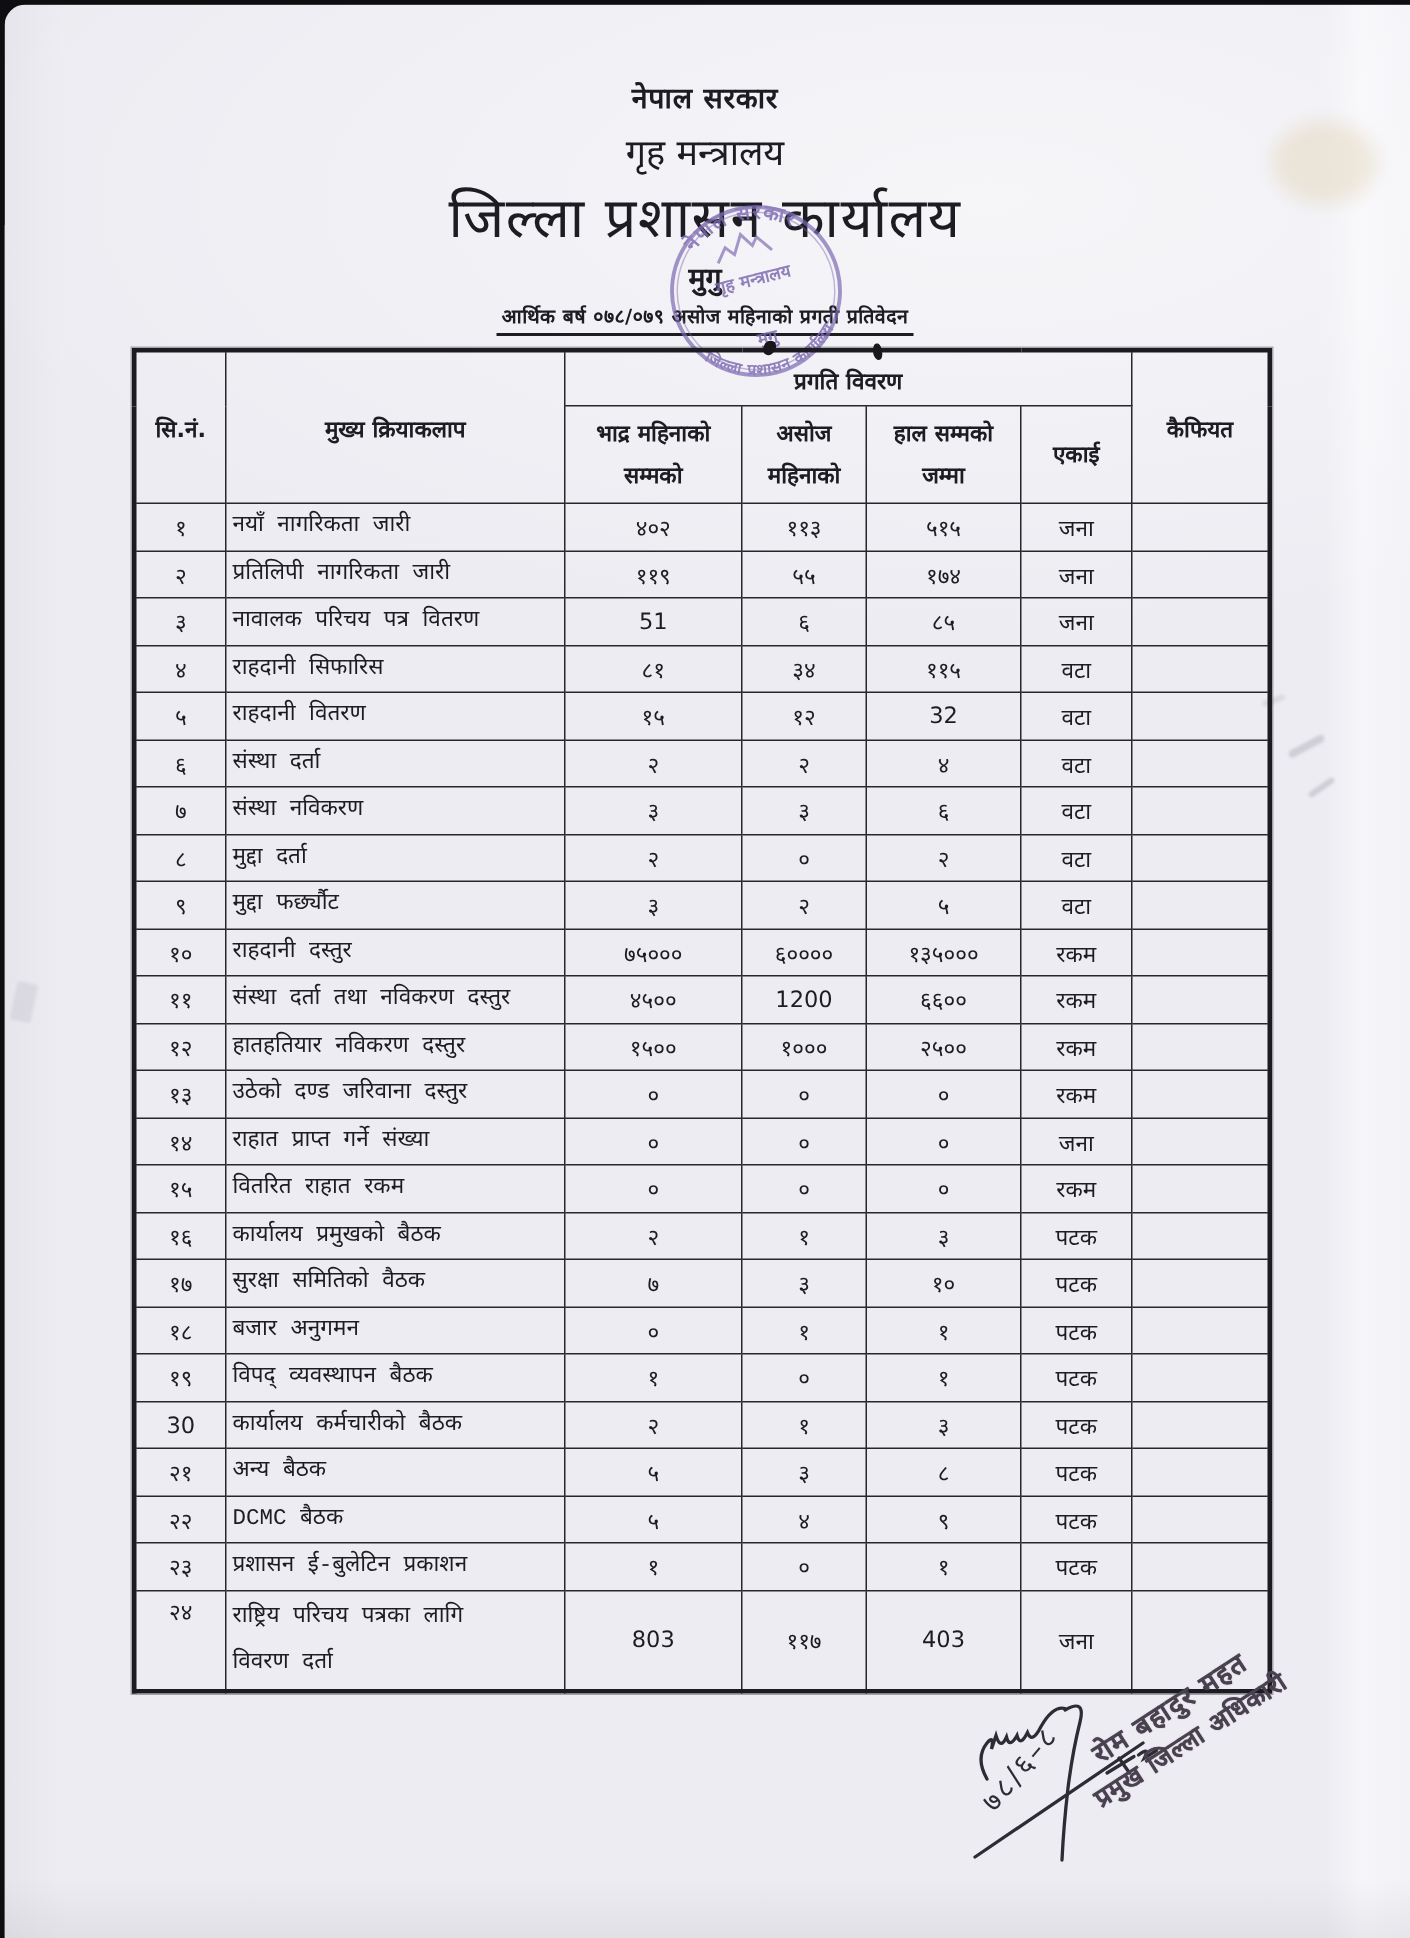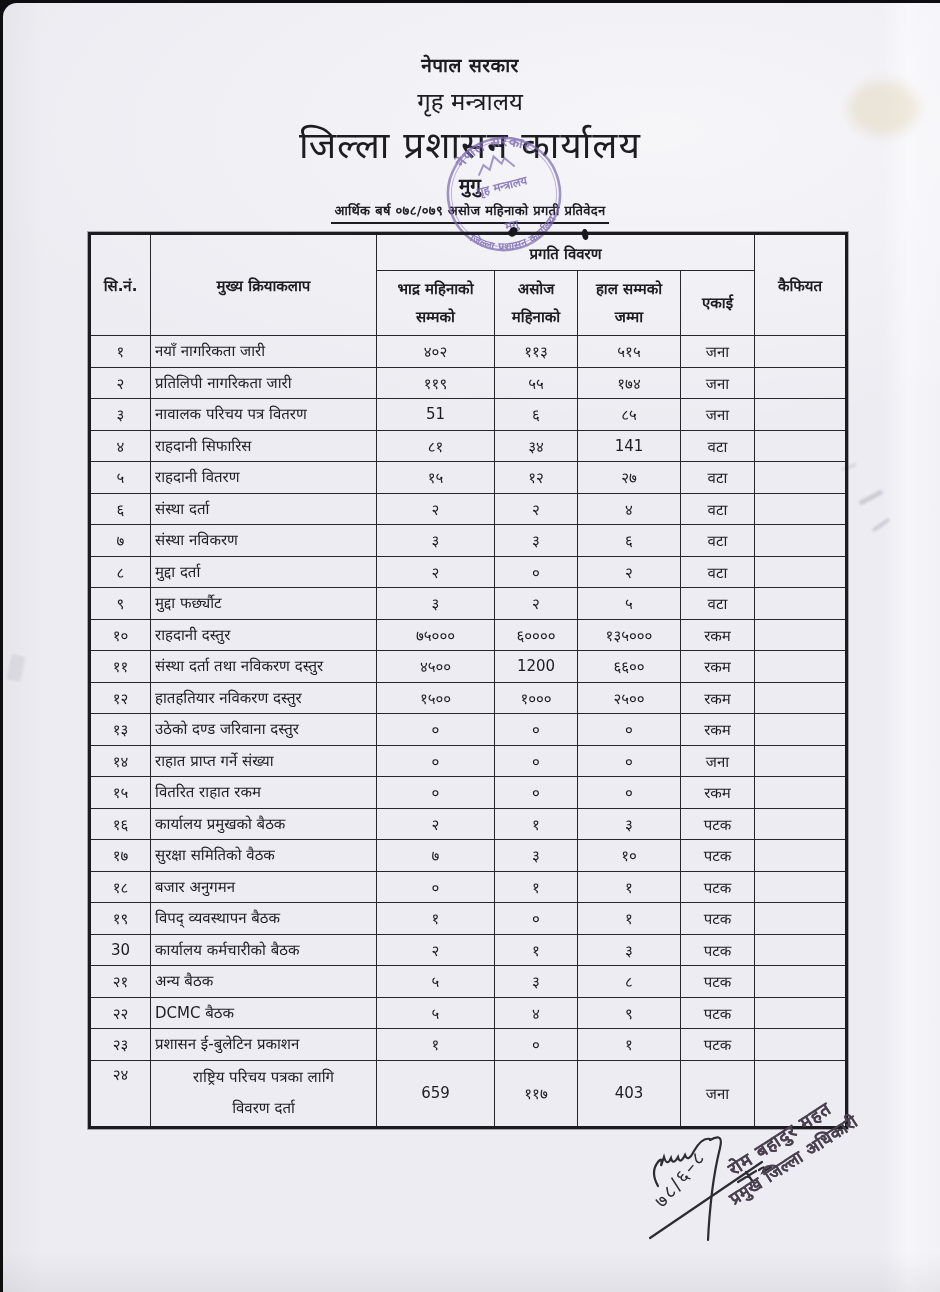--- a/index.html
+++ b/index.html
@@ -46,28 +46,28 @@
     border:1.7px solid #27262c;
     padding:1px 4px;
     font-size:15px;
     overflow:hidden;
   }
   table.report{border:3px solid #1c1b21;box-shadow:0 0 0 1px rgba(30,30,35,.35);}
   th{font-weight:bold;white-space:pre-line;text-align:center;}
   .h-group{height:33px;font-size:16px;margin-left:23px;}
   .h-sub{height:62px;line-height:1.9;}
   td.sn{width:61px;text-align:center;font-size:15px;}
-  td.act{width:226px;text-align:left;padding-left:5px;white-space:pre-line;line-height:1.5;}
+  td.act{width:226px;text-align:left;padding-left:5px;white-space:pre-line;line-height:1.5;font-family:Liberation Mono, monospace;}
   td.num{text-align:center;font-size:14.5px;}
   col.c-sn{width:61px;} col.c-act{width:226px;} col.c-v1{width:118px;}
   col.c-v2{width:83px;} col.c-v3{width:103px;} col.c-unit{width:74px;} col.c-rem{width:92px;}
   tbody tr{height:31.5px;}
   tbody tr.tall{height:63px;}
   tbody tr.tall td.sn{vertical-align:top;padding-top:3px;}
-  tbody tr.tall td.act{vertical-align:bottom;line-height:2.1;text-align:center;}
+  tbody tr.tall td.act{vertical-align:bottom;line-height:2.1;}
 
   
   .ink-blob{position:absolute;background:#18171c;border-radius:50% 40% 55% 45%;}
 
   
   .sig-svg{position:absolute;left:620px;top:1130px;}
   .sig-date{
     position:absolute;left:648px;top:1196px;
     font-size:19px;font-weight:500;color:#2d2c34;
     transform:rotate(-50deg);transform-origin:left top;
@@ -179,30 +179,30 @@
         <td class="num">६</td>
         <td class="num">८५</td>
         <td class="num">जना</td>
         <td class="num"></td>
       </tr>
       <tr>
         <td class="sn">४</td>
         <td class="act">राहदानी सिफारिस</td>
         <td class="num">८१</td>
         <td class="num">३४</td>
-        <td class="num">141</td>
+        <td class="num">११५</td>
         <td class="num">वटा</td>
         <td class="num"></td>
       </tr>
       <tr>
         <td class="sn">५</td>
         <td class="act">राहदानी वितरण</td>
         <td class="num">१५</td>
         <td class="num">१२</td>
-        <td class="num">२७</td>
+        <td class="num">32</td>
         <td class="num">वटा</td>
         <td class="num"></td>
       </tr>
       <tr>
         <td class="sn">६</td>
         <td class="act">संस्था दर्ता</td>
         <td class="num">२</td>
         <td class="num">२</td>
         <td class="num">४</td>
         <td class="num">वटा</td>
@@ -358,21 +358,21 @@
         <td class="num">१</td>
         <td class="num">०</td>
         <td class="num">१</td>
         <td class="num">पटक</td>
         <td class="num"></td>
       </tr>
       <tr class="tall">
         <td class="sn">२४</td>
         <td class="act">राष्ट्रिय परिचय पत्रका लागि
 विवरण दर्ता</td>
-        <td class="num">659</td>
+        <td class="num">803</td>
         <td class="num">११७</td>
         <td class="num">403</td>
         <td class="num">जना</td>
         <td class="num"></td>
       </tr>
     </tbody>
 </table>
 
 <div class="ink-blob" style="left:509px;top:227px;width:8px;height:10px;transform:rotate(20deg);"></div>
 <div class="ink-blob" style="left:582px;top:229px;width:6px;height:11px;transform:rotate(-12deg);border-radius:60% 40% 50% 50%;"></div>

